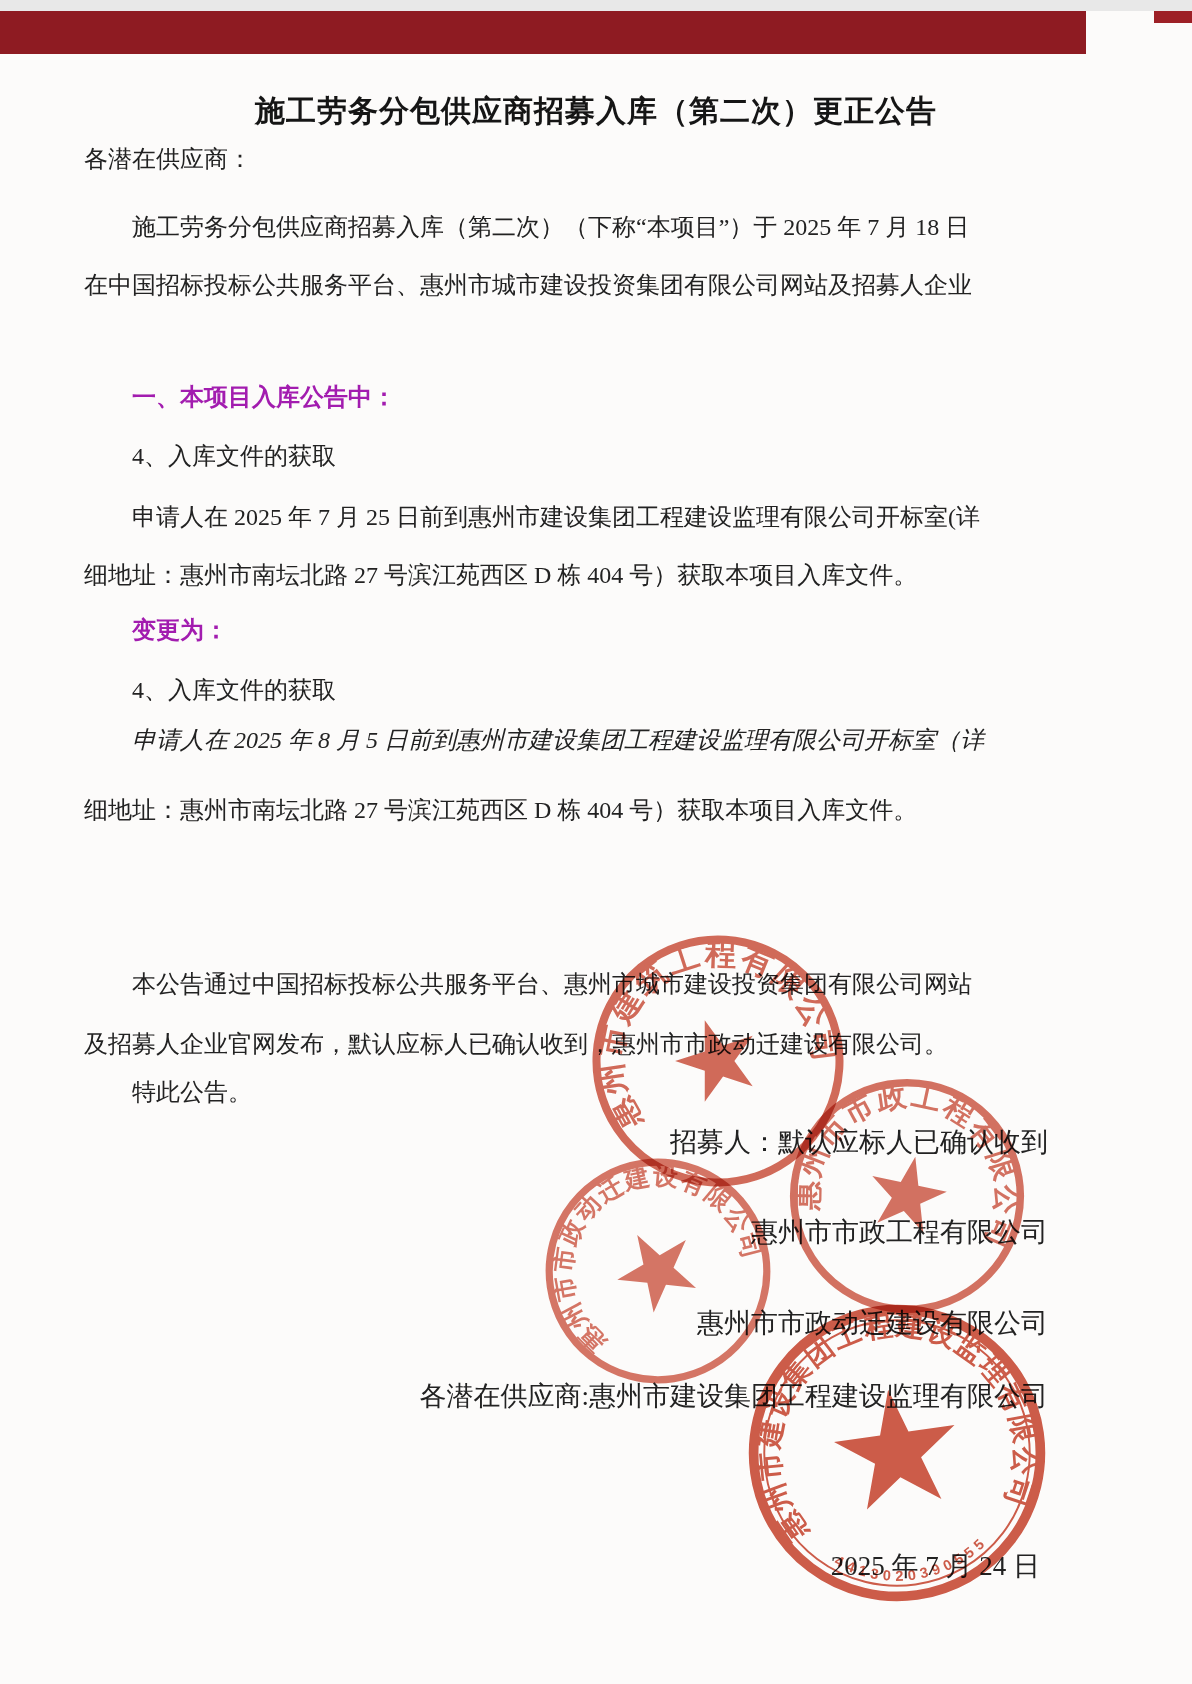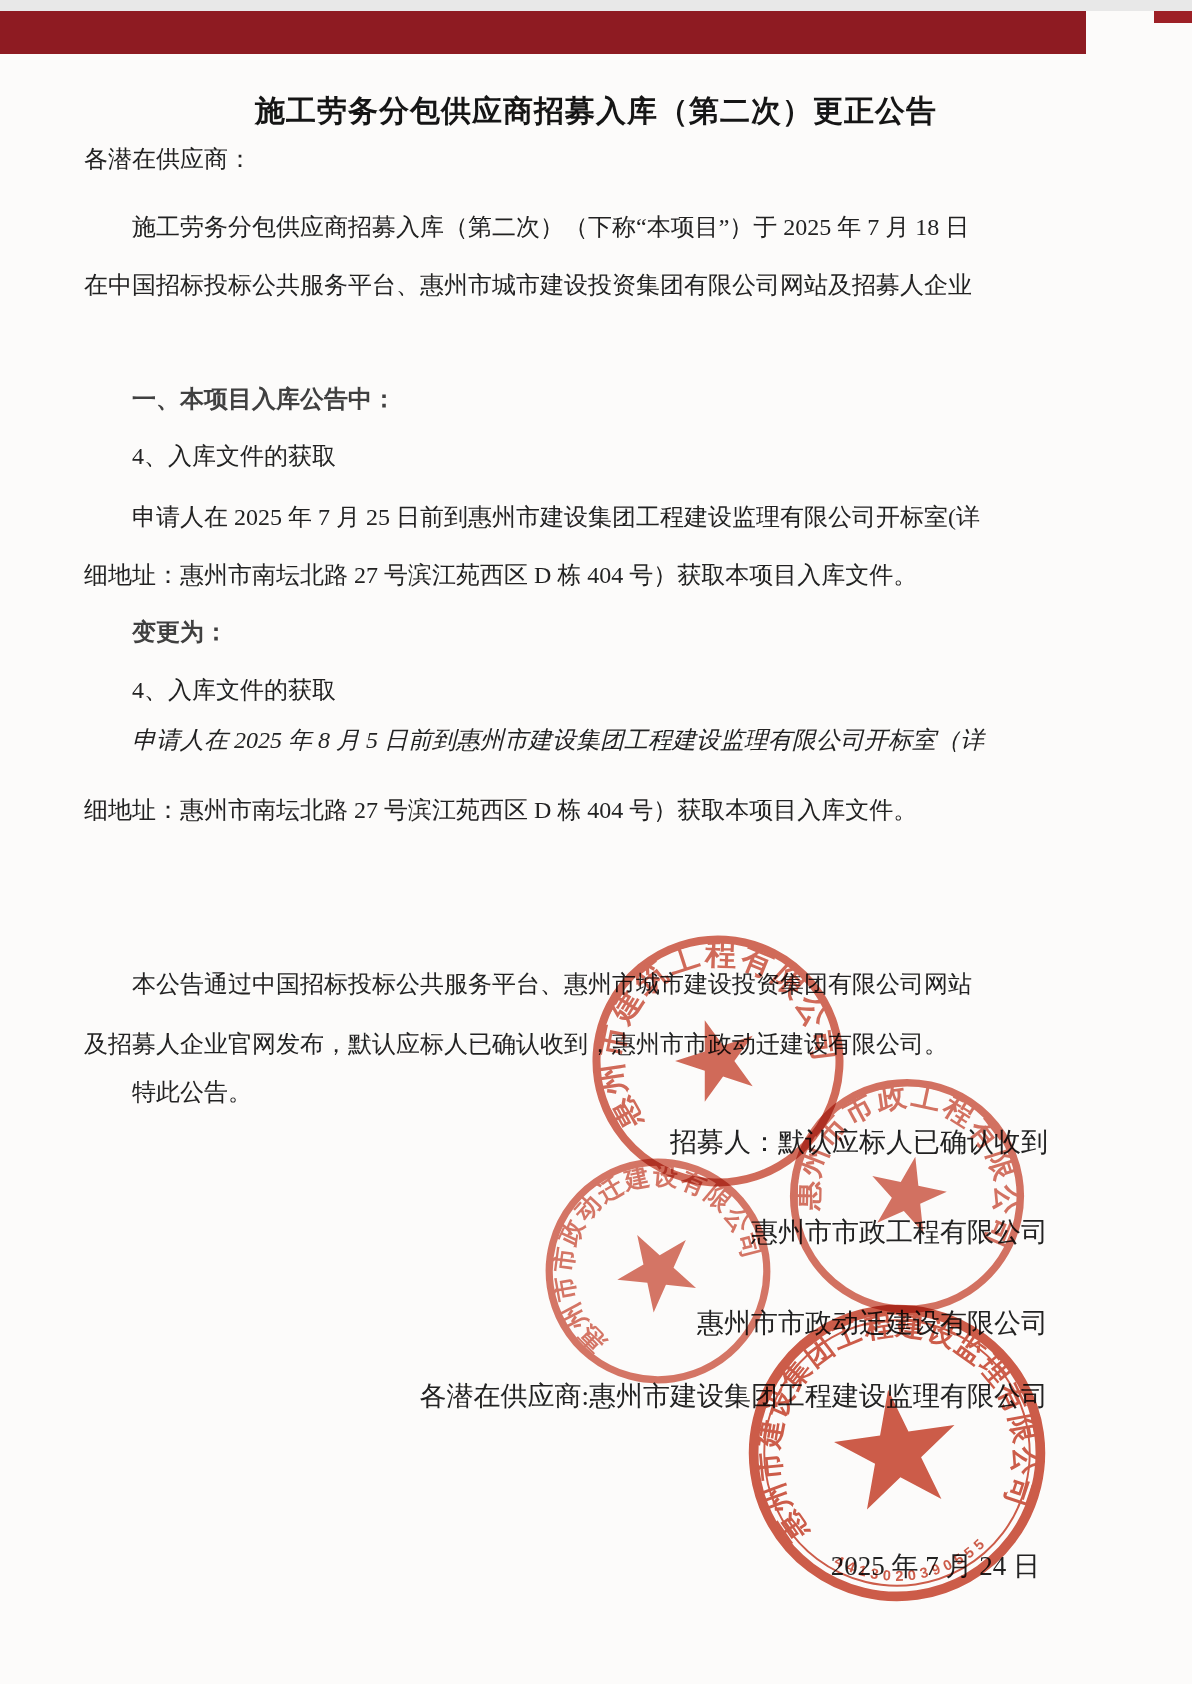--- a/index.html
+++ b/index.html
@@ -12,22 +12,22 @@
   .top-band-corner{position:absolute;right:0;top:0;width:38px;height:12px;background:#9d2026;}
   .doc-title{
     position:absolute;left:0;right:0;top:80px;text-align:center;
     font-family:"Liberation Sans","DejaVu Sans",sans-serif;
     font-weight:bold;font-size:30px;letter-spacing:1px;color:#151515;
   }
   .ln{position:absolute;font-size:24px;white-space:pre;line-height:40px;color:#222;}
   .flush{left:84px;}
   .indent{left:132px;}
   .bold-heading{
-    font-family:Liberation Sans, sans-serif;
-    font-weight:bold;color:#404040;
+    font-family:Liberation Mono, monospace;
+    font-weight:bold;color:#a21caf;
   }
   .sig{position:absolute;font-size:27px;white-space:pre;color:#222;}
   
   #salutation{top:128px;}
   #intro-l1{top:196px;}
   #intro-l2{top:254px;}
   #intro-l3{top:311px;}
   #sec1-heading{top:368px;}
   #orig-item{top:425px;}
   #orig-l1{top:486px;}

